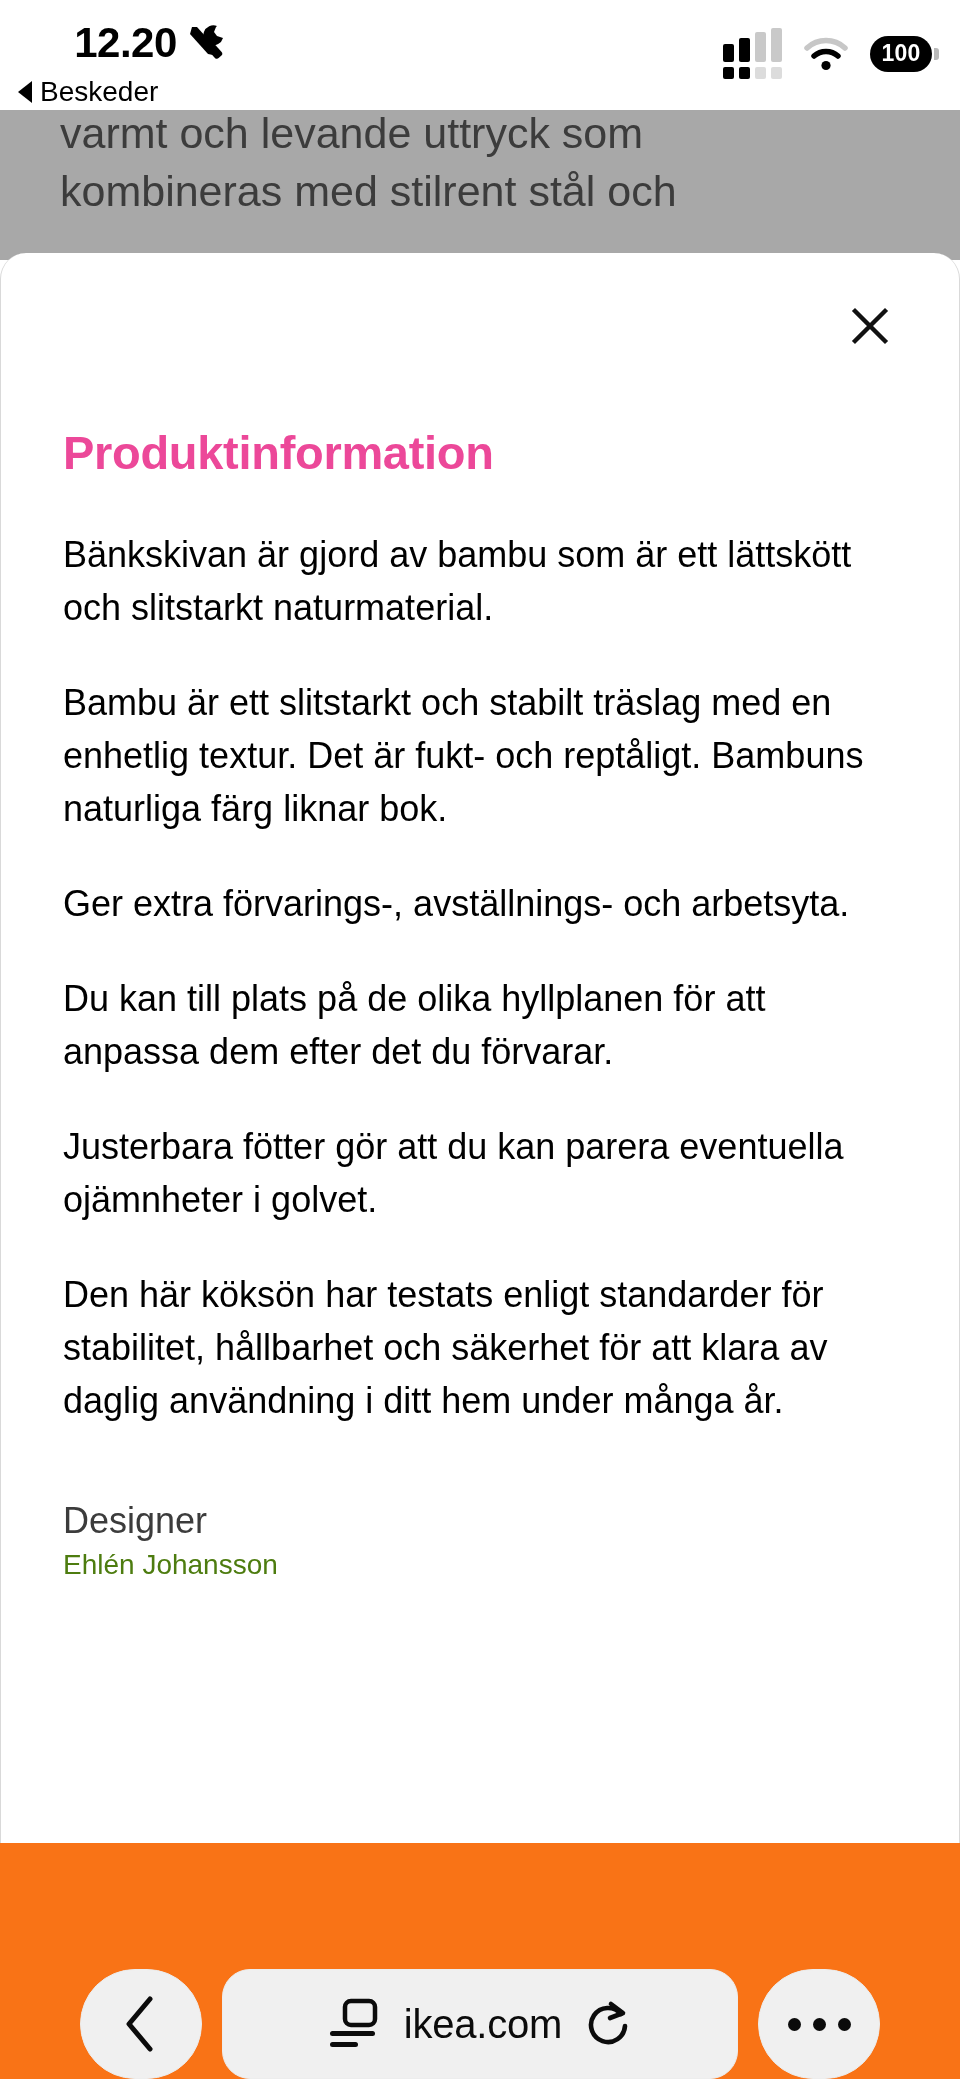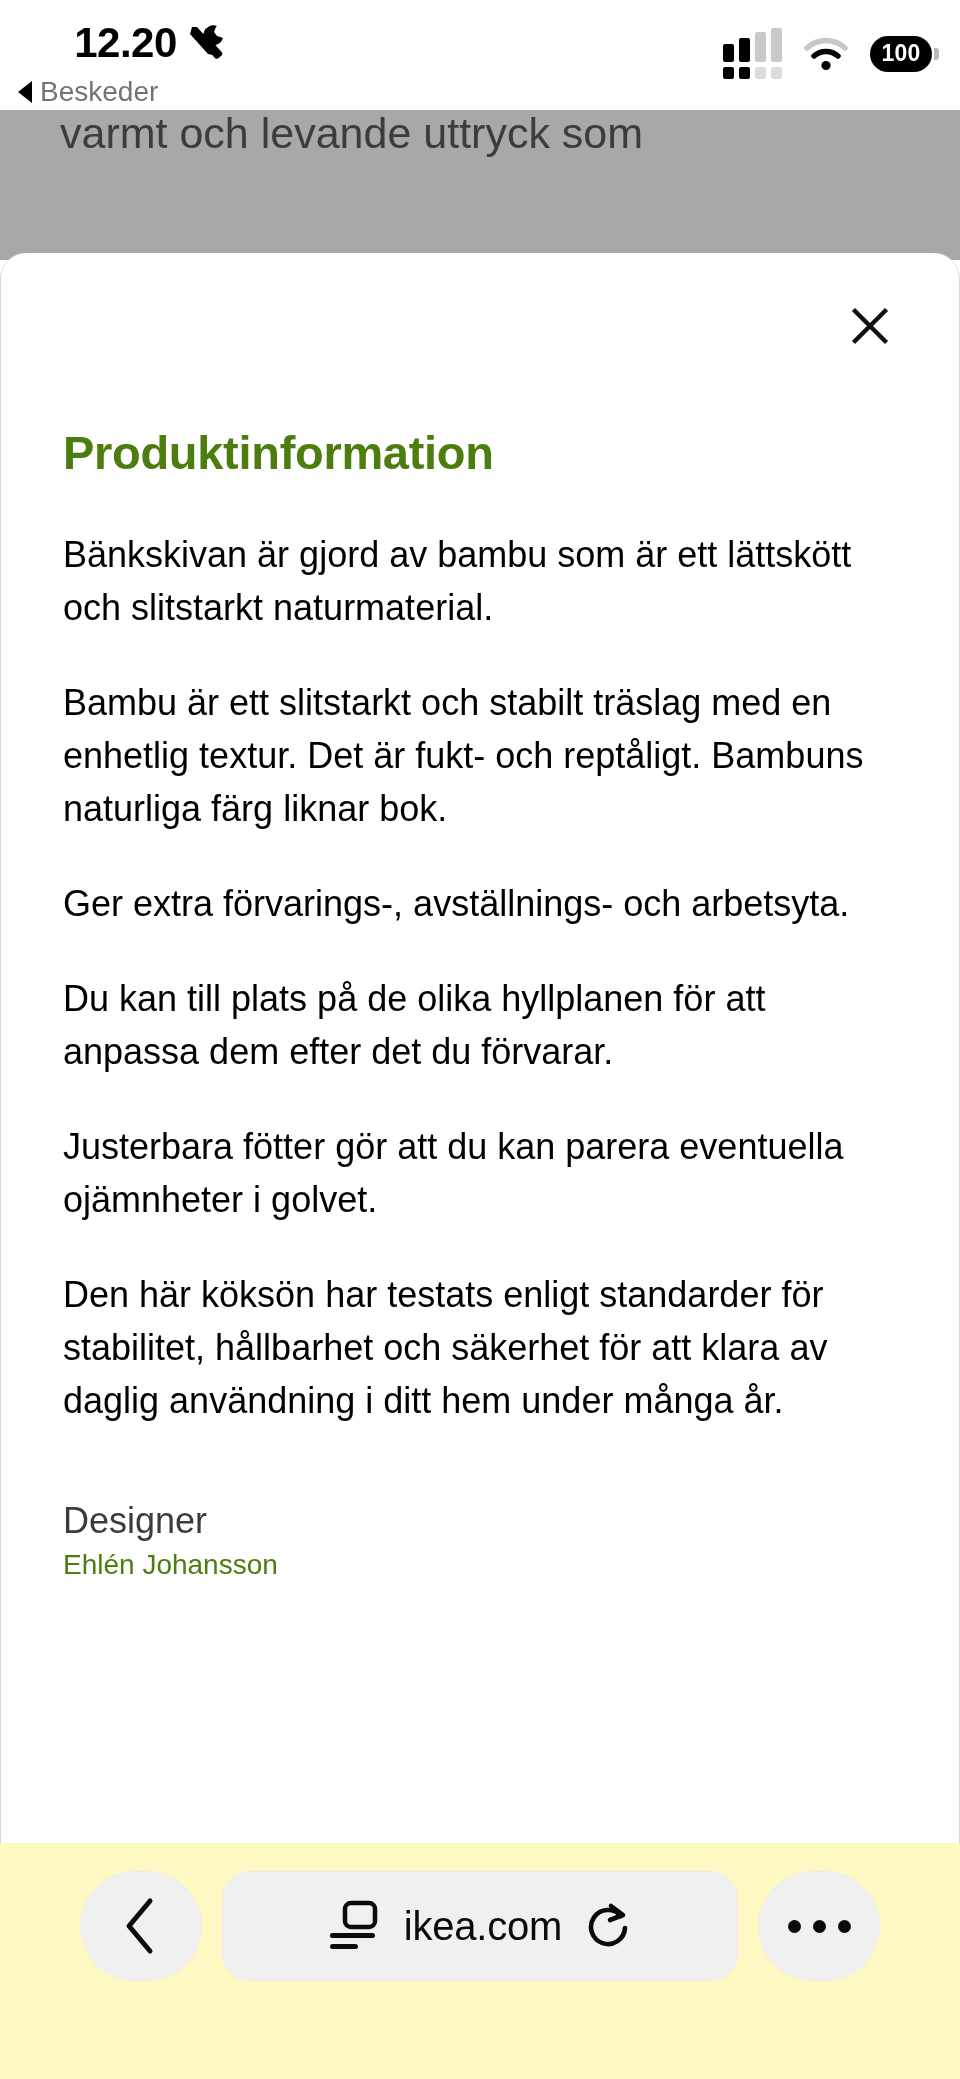--- a/index.html
+++ b/index.html
@@ -29,21 +29,21 @@
     position:absolute; left:18px; top:78px;
     display:flex; align-items:center; gap:8px;
   }
   .sb-back-tri{
     width:0;height:0;
     border-top:11px solid transparent;
     border-bottom:11px solid transparent;
     border-right:14px solid #000;
     display:block;
   }
-  .sb-back-label{ font-size:28px; color:#737373; line-height:1; }
+  .sb-back-label{ font-size:28px; color:#000000; line-height:1; }
 
   .sb-right{
     position:absolute; right:28px; top:28px;
     display:flex; align-items:center; gap:22px;
   }
   
   .cell-icon{ display:grid; grid-template-columns:repeat(4,11px); gap:5px; align-items:end; }
   .cell-icon i{ display:block; width:11px; border-radius:2px; }
   .cell-icon i.t{ }
   .cell-icon i.b{ height:12px; }
@@ -81,41 +81,41 @@
   }
   .close-btn{
     position:absolute; right:60px; top:296px; width:60px; height:60px;
     display:flex; align-items:center; justify-content:center;
     z-index:30; background:none; border:none; cursor:pointer;
   }
   .close-btn svg{ width:40px; height:40px; display:block; }
 
   .sheet-body{ padding:0 62px; }
   .sheet-title{
-    font-size:47px; font-weight:700; color:#4d7c0f;
+    font-size:47px; font-weight:700; color:#ec4899;
     letter-spacing:-0.3px; padding-top:174px; line-height:1.1;
   }
   .para{
     font-size:36px; line-height:53px; color:#000000;
     margin-top:42px; max-width:840px;
   }
   .para.first{ margin-top:49px; }
   .designer-label{
     font-size:36px; font-weight:400; color:#3c3c3c;
     margin-top:72px; line-height:1.2;
   }
   .designer-name{
     font-size:28px; color:#4d7c0f; margin-top:6px; line-height:1.2;
   }
 
   
   .toolbar-area{
     position:absolute; left:0; bottom:0; width:960px; height:236px;
-    background:#fef9c3; z-index:40;
-    display:flex; align-items:flex-start; justify-content:center;
+    background:#f97316; z-index:40;
+    display:flex; align-items:flex-end; justify-content:center;
     gap:20px; padding-top:28px;
   }
   .tb-round{
     width:122px; height:110px; border-radius:55px/55px;
     background:#f0f0f0; display:flex; align-items:center; justify-content:center;
     border:1px solid #ededed;
   }
   .tb-url{
     flex:0 0 auto; width:516px; height:110px; border-radius:28px;
     background:#f0f0f0; border:1px solid #ededed;
@@ -173,20 +173,21 @@
 
     <span class="batt">
       <span class="batt-num">100</span>
       <span class="batt-nub"></span>
     </span>
   </div>
 </div>
 
 <div class="page-behind">
   <p>varmt och levande uttryck som</p>
+  <p>kombineras med stilrent stål och</p>
 </div>
 
 <div class="sheet">
   <div class="sheet-body">
     <h1 class="sheet-title">Produktinformation</h1>
 
     <p class="para first">Bänkskivan är gjord av bambu som är ett lättskött och slitstarkt naturmaterial.</p>
     <p class="para">Bambu är ett slitstarkt och stabilt träslag med en enhetlig textur. Det är fukt- och reptåligt. Bambuns naturliga färg liknar bok.</p>
     <p class="para">Ger extra förvarings-, avställnings- och arbetsyta.</p>
     <p class="para">Du kan till plats på de olika hyllplanen för att anpassa dem efter det du förvarar.</p>

